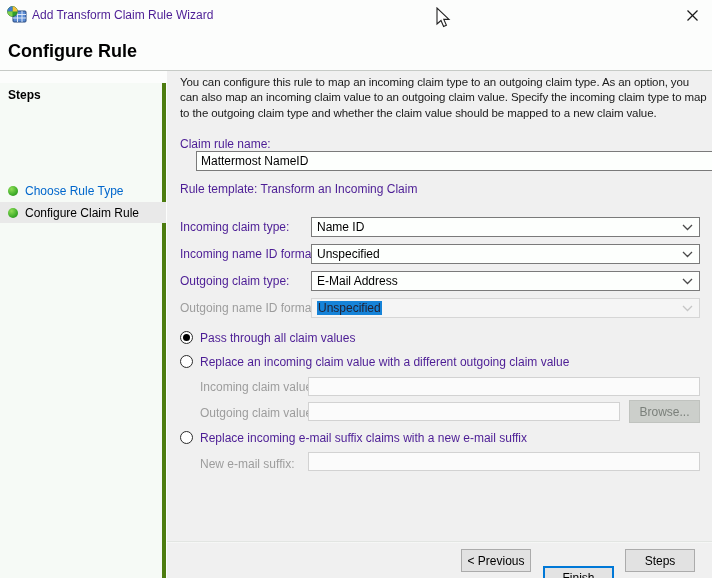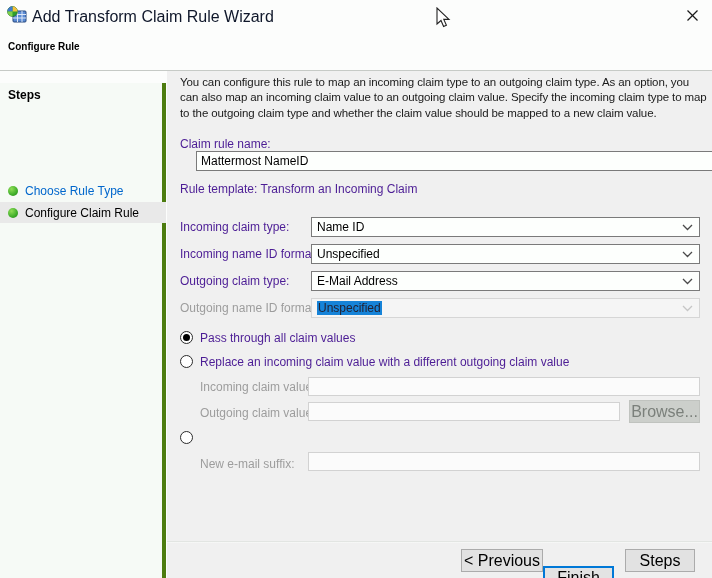--- a/index.html
+++ b/index.html
@@ -2,23 +2,23 @@
 <html><head>
 <meta charset="utf-8">
 <style>
   html,body{margin:0;padding:0;}
   body{width:712px;height:578px;font-family:"Liberation Sans",sans-serif;font-size:12px;color:#1a1a1a;}
   .window{position:relative;width:712px;height:578px;background:#fcfdfc;overflow:hidden;}
 
   
   .titlebar{position:absolute;left:0;top:0;width:712px;height:30px;background:#fcfdfc;}
   .win-icon{position:absolute;left:7px;top:6px;width:20px;height:18px;}
-  .win-title{position:absolute;left:32px;top:8px;font-size:16px;color:#0f172a;white-space:nowrap;}
+  .win-title{position:absolute;left:32px;top:8px;font-size:12px;color:#4c1d95;white-space:nowrap;}
   .close-btn{position:absolute;left:682px;top:6px;width:20px;height:18px;display:flex;align-items:center;justify-content:center;cursor:default;}
-  .page-title{position:absolute;left:8px;top:41px;font-size:10px;font-weight:bold;color:#000;}
+  .page-title{position:absolute;left:8px;top:41px;font-size:18px;font-weight:bold;color:#000;}
 
   
   .body-sep{position:absolute;left:0;top:70px;width:712px;height:1px;background:#c6cac6;}
   .sidebar{position:absolute;left:0;top:71px;width:166px;height:507px;background:#f6faf6;border-right:4px solid #4d7c0f;box-sizing:border-box;margin-top:12px;}
   .content{position:absolute;left:167px;top:71px;width:545px;height:507px;background:#f0f0f0;}
 
   .steps-title{position:absolute;left:8px;top:5px;font-weight:bold;color:#000;}
   .step-row{position:absolute;left:0;width:166px;height:21px;display:flex;align-items:center;}
   .step-row.active{background:#e9e9e9;}
   .step-dot{width:10px;height:10px;border-radius:50%;margin-left:8px;background:radial-gradient(circle at 35% 30%,#8fdd55,#3fae2a 60%,#237c12);flex:none;}
@@ -32,21 +32,21 @@
   .lbl{white-space:nowrap;color:#4c1d95;}
   .lbl.dis{color:#9d9d9d;}
   .txt{box-sizing:border-box;height:20px;background:#fdfffd;border:1px solid #7a7a7a;font-family:"Liberation Sans",sans-serif;font-size:12px;color:#000;padding:0 4px;outline:none;}
   .txt.dis{background:#fbfbfb;border-color:#d2d2d2;}
   .combo{box-sizing:border-box;height:20px;background:#fdfffd;border:1px solid #7a7a7a;display:flex;align-items:center;justify-content:space-between;padding:0 6px 0 5px;cursor:default;}
   .combo .val{white-space:nowrap;color:#000;}
   .combo.dis{background:#f5f5f5;border-color:#d6d6d6;}
   .combo.dis .val{background:#1683d8;color:#223;padding:0 1px;}
   .radio{box-sizing:border-box;position:absolute;width:13px;height:13px;border:1px solid #2b2b2b;border-radius:50%;background:#fff;}
   .radio.checked::after{content:"";position:absolute;left:2px;top:2px;width:7px;height:7px;border-radius:50%;background:#000;}
-  .btn{box-sizing:border-box;position:absolute;height:23px;background:#e2e2e2;border:1px solid #ababab;display:flex;align-items:center;justify-content:center;font-size:16px;color:#000;cursor:default;}
+  .btn{box-sizing:border-box;position:absolute;height:23px;background:#e2e2e2;border:1px solid #ababab;display:flex;align-items:center;justify-content:center;font-size:12px;color:#000;cursor:default;}
   .btn.default{border:2px solid #0078d7;background:#e3e3e3;}
   .btn.dis{background:#cccfcb;border-color:#c0c3bf;color:#7b807b;}
   .footer-sep{position:absolute;left:167px;top:541px;width:545px;height:2px;background:linear-gradient(#d8dcd8,#ffffff);}
   .cursor{position:absolute;left:435px;top:7px;width:16px;height:22px;}
 </style>
 </head>
 <body>
 
 <div class="window">
 
@@ -139,22 +139,23 @@
   <div class="abs lbl" style="left:200px;top:355px;">Replace an incoming claim value with a different outgoing claim value</div>
 
   <div class="abs lbl dis" style="left:200px;top:380px;">Incoming claim value:</div>
   <input class="abs txt dis" style="left: 308px; top: 377px; width: 392px; height: 19px;" type="text" disabled="" value="">
 
   <div class="abs lbl dis" style="left:200px;top:406px;">Outgoing claim value:</div>
   <input class="abs txt dis" style="left: 308px; top: 402px; width: 312px; height: 19px;" type="text" disabled="" value="">
   <div class="btn dis" style="left:629px;top:400px;width:71px;">Browse...</div>
 
   <span class="radio" style="left:180px;top:431px;"></span>
+  <div class="abs lbl" style="left:200px;top:431px;">Replace incoming e-mail suffix claims with a new e-mail suffix</div>
 
   <div class="abs lbl dis" style="left:200px;top:457px;">New e-mail suffix:</div>
   <input class="abs txt dis" style="left: 308px; top: 452px; width: 392px; height: 19px;" type="text" disabled="" value="">
 
   <div class="footer-sep"></div>
-  <div class="btn" style="left:461px;top:549px;width:82px;">&lt; Previous</div>
+  <div class="btn" style="left:461px;top:549px;width:70px;">&lt; Previous</div>
   <div class="btn default" style="left:543px;top:548px;width:71px;height:24px;margin-top:18px;">Finish</div>
   <div class="btn" style="left:625px;top:549px;width:70px;">Steps</div>
 
 </div>
 
 </body></html>

